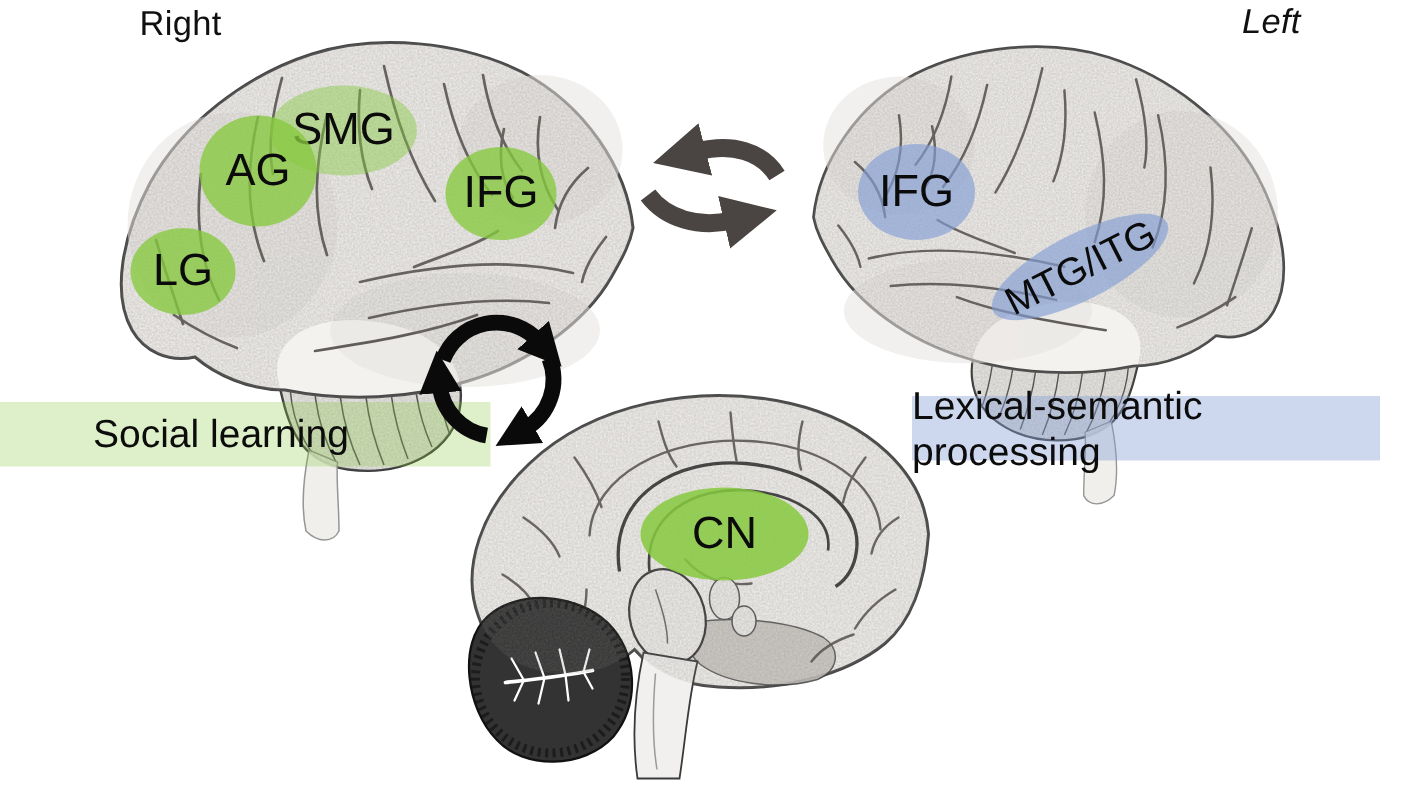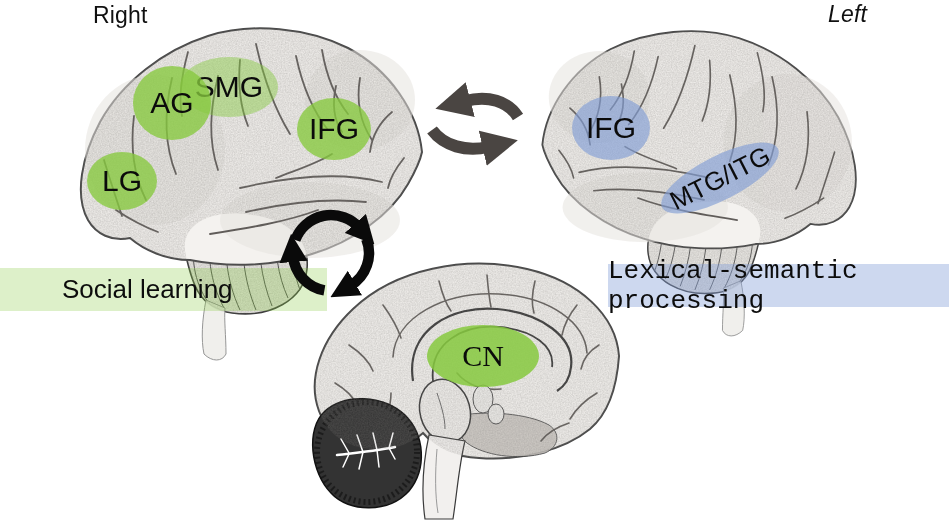--- a/index.html
+++ b/index.html
@@ -19,33 +19,33 @@
   .region{
     position:absolute;z-index:2;border-radius:50%;
     display:flex;align-items:center;justify-content:center;
     font-size:30px;color:#0b0b0b;line-height:1;
   }
   .region.green{background:var(--region-green-fill,rgba(134,201,62,.78));}
   .region.green-soft{background:var(--region-green-soft-fill,rgba(134,201,62,.45));justify-content:center;}
   .region.blue{background:var(--region-blue-fill,rgba(130,158,214,.65));}
 
   .region.smg{left:180px;top:57px;width:98px;height:60px;}
-  .region.ag{left:133px;top:66px;width:78px;height:74px;text-align:right;}
+  .region.ag{left:133px;top:77px;width:78px;height:74px;text-align:right;}
   .region.lg{left:87px;top:152px;width:70px;height:58px;}
   .region.ifg-r{left:297px;top:98px;width:74px;height:62px;}
   .region.ifg-l{left:572px;top:96px;width:78px;height:64px;}
   .region.mtg{left:655px;top:156px;width:130px;height:44px;transform:rotate(-27deg);font-size:26px;}
-  .region.cn{left:427px;top:325px;width:112px;height:62px;background:var(--region-green-strong-fill,rgba(134,201,62,.85));font-family:Liberation Serif, serif;}
+  .region.cn{left:427px;top:325px;width:112px;height:62px;background:var(--region-green-strong-fill,rgba(134,201,62,.85));}
 
   .banner{
     position:absolute;z-index:3;display:flex;align-items:center;
     font-size:26px;color:#0c0c0c;height:43px;
   }
   .banner.green{left:0;top:268px;width:327px;background:var(--banner-green-fill,rgba(134,201,62,.28));padding-left:62px;box-sizing:border-box;}
-  .banner.blue{left:608px;top:264px;width:341px;background:var(--banner-blue-fill,rgba(130,158,214,.4));justify-content:center;font-family:Liberation Mono, monospace;}
+  .banner.blue{left:608px;top:264px;width:312px;background:var(--banner-blue-fill,rgba(130,158,214,.4));justify-content:center;}
 
   .arrow-svg{position:absolute;z-index:4;overflow:visible;}
   .swap-arrows{left:420px;top:75px;width:115px;height:95px;}
   .cycle-arrows{left:281px;top:202px;width:104px;height:104px;}
 
   .sr{position:absolute;width:0;height:0;overflow:hidden;}
 </style>
 </head>
 <body>
 

